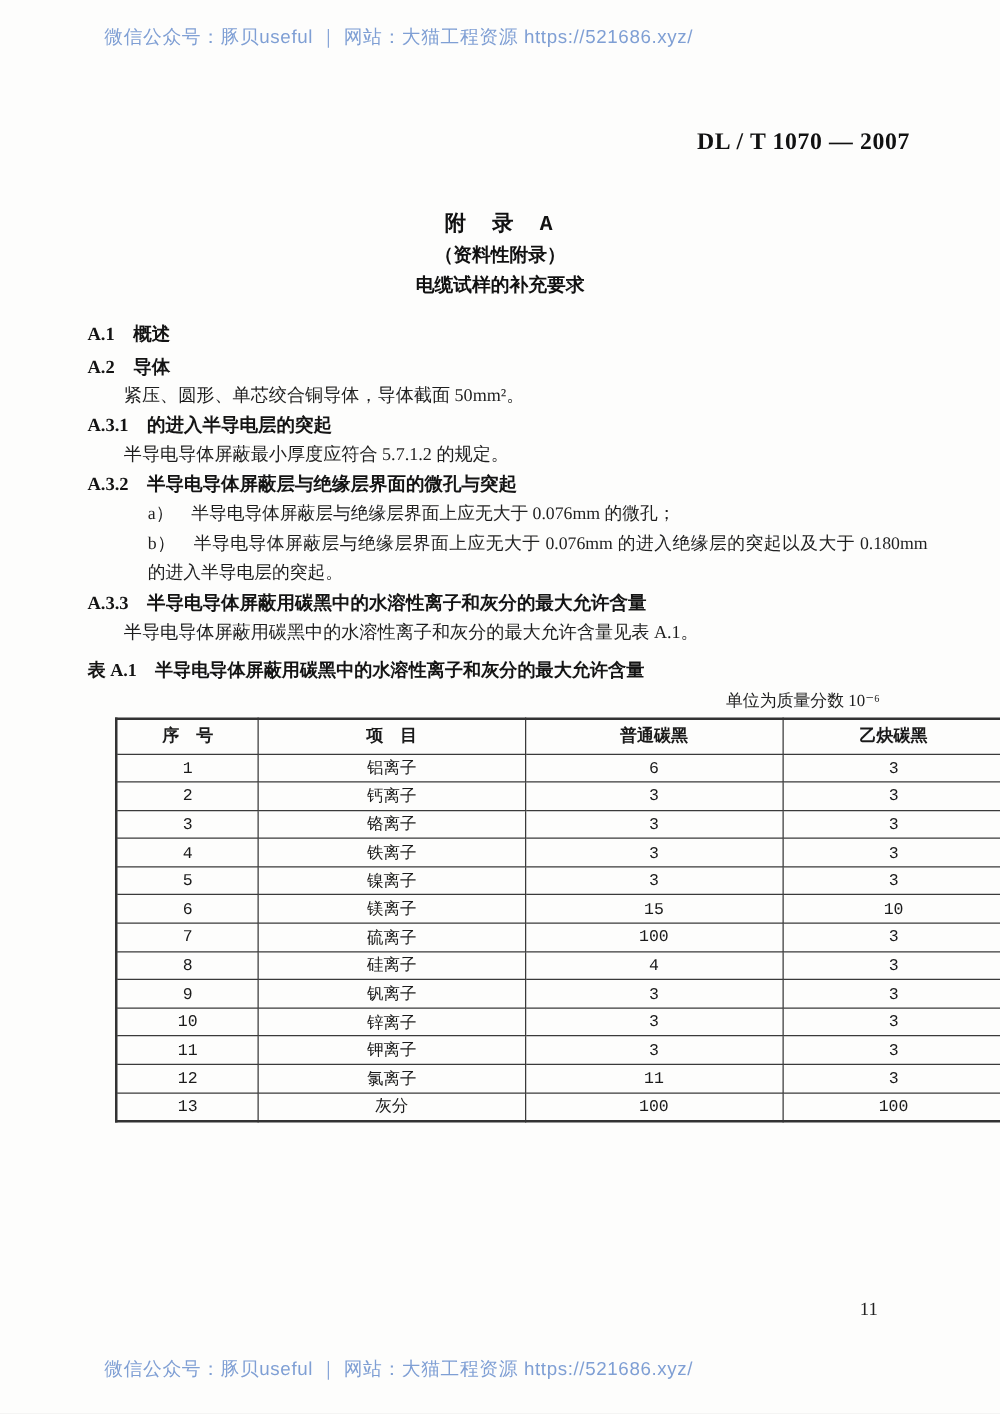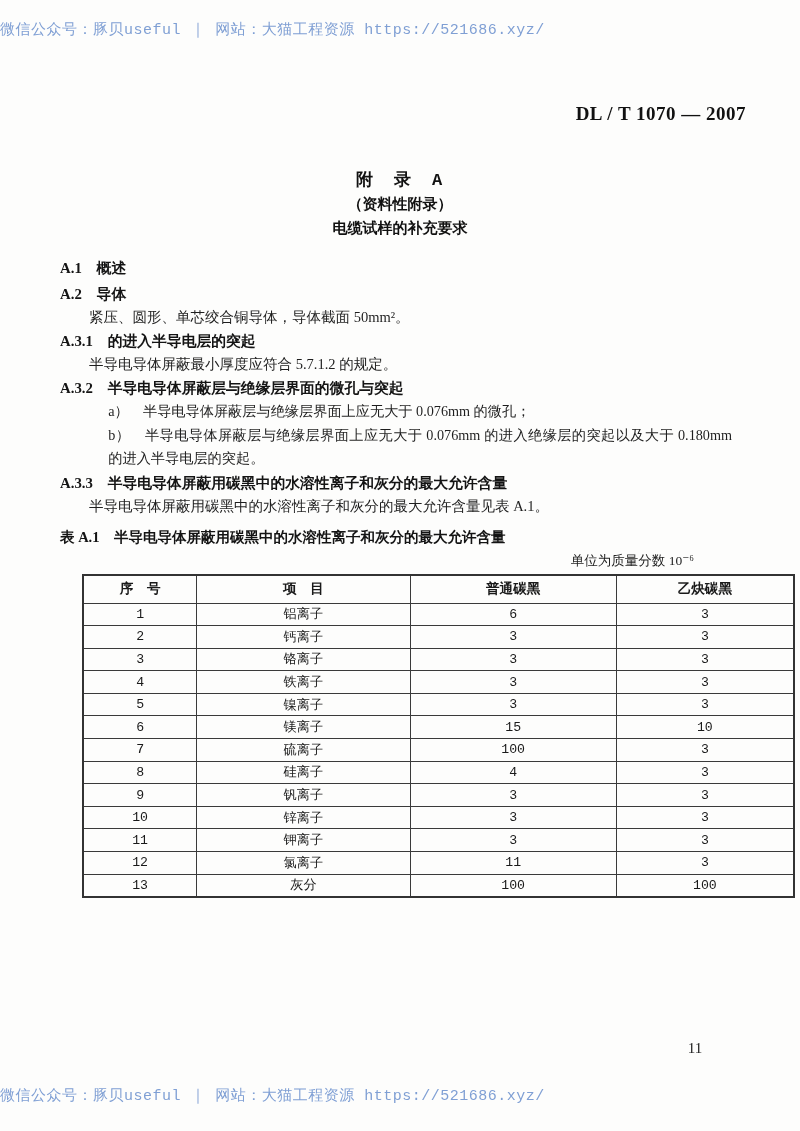--- a/index.html
+++ b/index.html
@@ -14,33 +14,33 @@
     margin: 0 auto;
     background: #fdfdfc;
     color: #1e1e1e;
     font-family: "Liberation Serif", "DejaVu Serif", serif;
     overflow: hidden;
   }
   .watermark {
     position: absolute;
     left: 0;
     width: 638px;
-    text-align: left;
-    font-family: Liberation Mono, monospace;
+    text-align: center;
+    font-family: Liberation Sans, sans-serif;
     font-size: 15px;
     letter-spacing: 0.5px;
     color: #7f9fd4;
   }
   .watermark.top { top: 20px; }
   .watermark.bottom { top: 1086px; }
 
   .doc-code {
     position: absolute;
     top: 103px;
-    right: 54px;
+    right: 72px;
     font-size: 19px;
     font-weight: bold;
     letter-spacing: 0.5px;
     color: #111;
   }
 
   .title-block {
     position: absolute;
     top: 168px;
     left: 0;
@@ -58,21 +58,21 @@
   .title-block .appendix-subtitle,
   .title-block .appendix-heading {
     font-size: 15px;
     font-weight: bold;
     line-height: 24px;
   }
 
   .content {
     position: absolute;
     top: 256px;
-    left: 60px;
+    left: 70px;
     width: 672px;
     font-size: 14.5px;
     text-align: justify;
   }
   .sec-heading {
     font-weight: bold;
     font-size: 14.8px;
     line-height: 24px;
     margin: 0;
     color: #141414;

